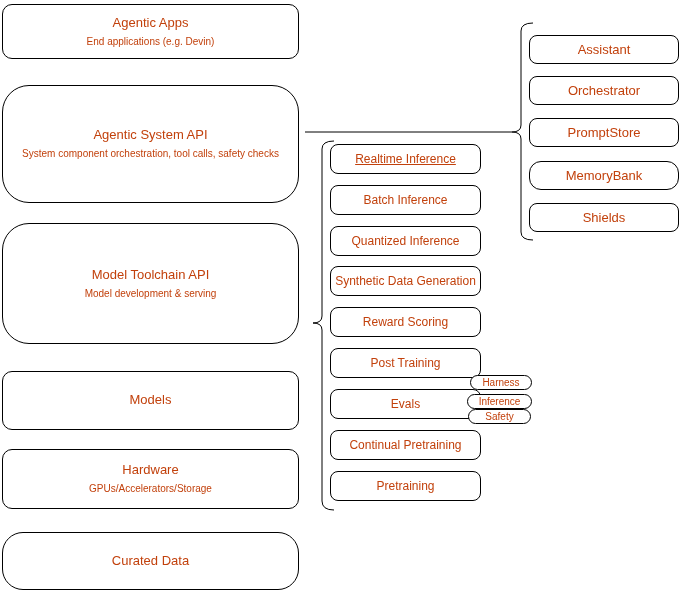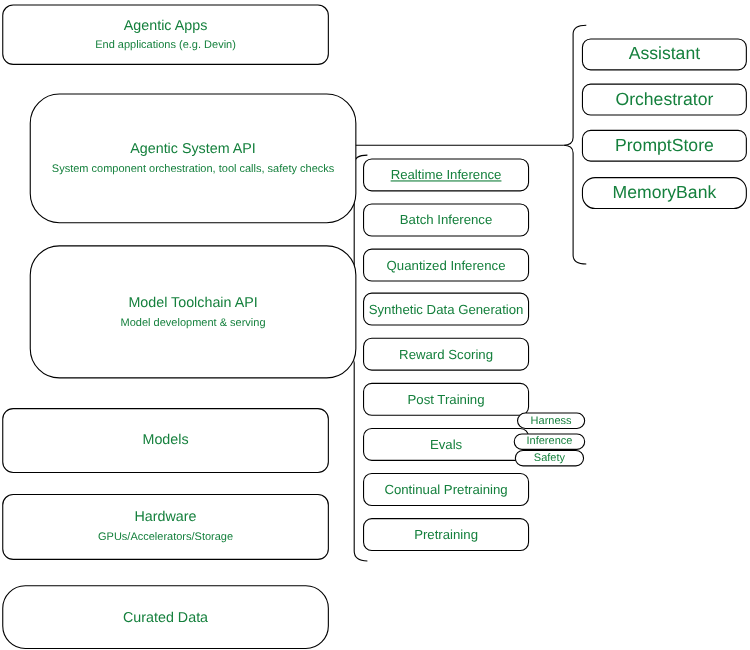--- a/index.html
+++ b/index.html
@@ -2,21 +2,21 @@
 <html><head>
 <meta charset="utf-8">
 <style>
   html, body { margin: 0; padding: 0; background: #ffffff; }
   .canvas {
     position: relative;
     width: 682px;
     height: 591px;
     background: #ffffff;
     font-family: "Liberation Sans", sans-serif;
-    color: #15803d;
+    color: #c2410c;
     overflow: hidden;
   }
   svg.overlay {
     position: absolute;
     left: 0; top: 0;
     width: 682px; height: 591px;
     z-index: 0;
   }
   .node {
     position: absolute;
@@ -30,36 +30,36 @@
     text-align: center;
     z-index: 1;
   }
   .lbox {
     left: 2px;
     width: 297px;
     border-radius: 10px;
     padding: 0 12px;
     gap: 5px;
   }
-  .lbox.bigr { border-radius: 27px; margin-left: 25px; }
+  .lbox.bigr { border-radius: 27px; }
   .ltitle { font-size: 13px; line-height: 1.15; }
   .lsub   { font-size: 10px; line-height: 1.15; }
   .mbox {
     left: 330px;
     width: 151px;
     height: 30px;
     border-radius: 8px;
     font-size: 12px;
   }
   .rbox {
     left: 529px;
     width: 150px;
     height: 29px;
     border-radius: 8px;
-    font-size: 16px;
+    font-size: 13px;
   }
   .tag {
     position: absolute;
     background: #ffffff;
     border: 1px solid #000000;
     border-radius: 999px;
     box-sizing: border-box;
     display: flex;
     align-items: center;
     justify-content: center;
@@ -150,14 +150,17 @@
   </div>
   <div class="node rbox" style="top:76px;">
     <span>Orchestrator</span>
   </div>
   <div class="node rbox" style="top:118px;">
     <span>PromptStore</span>
   </div>
   <div class="node rbox" style="top:161px;border-radius:12px;">
     <span>MemoryBank</span>
   </div>
+  <div class="node rbox" style="top:203px;">
+    <span>Shields</span>
+  </div>
 
 </div>
 
 </body></html>

